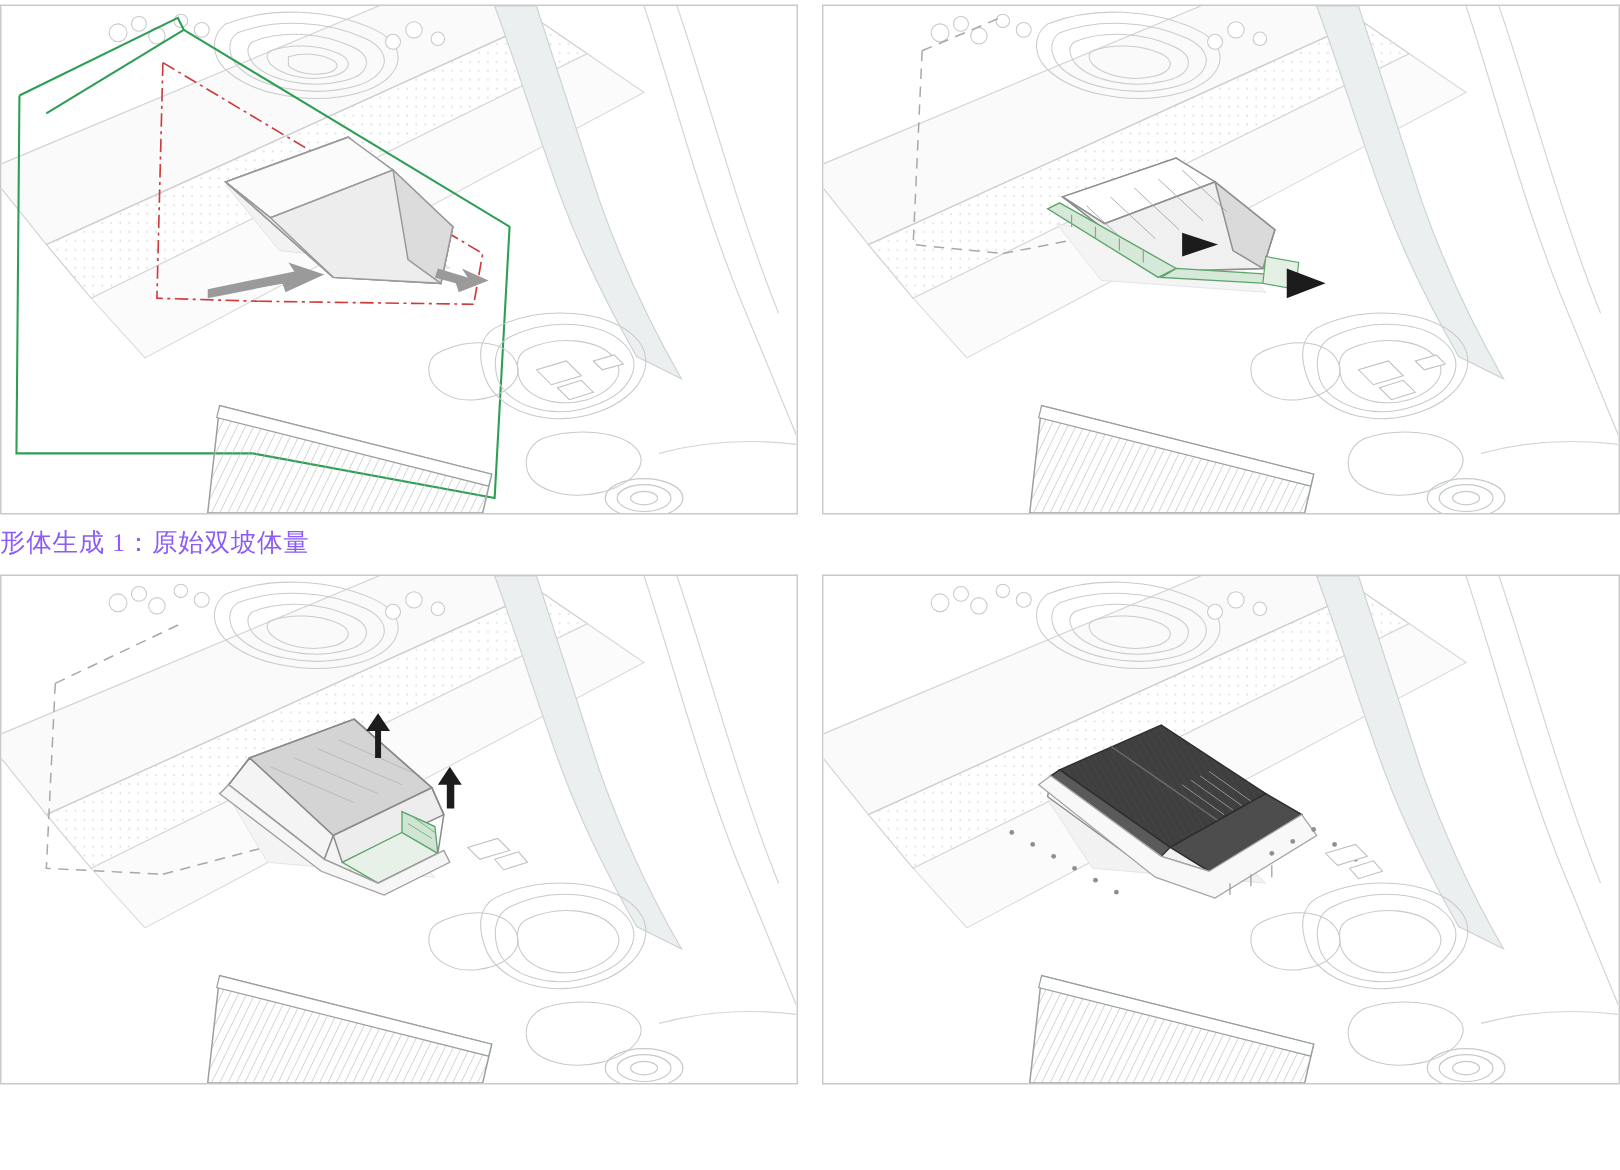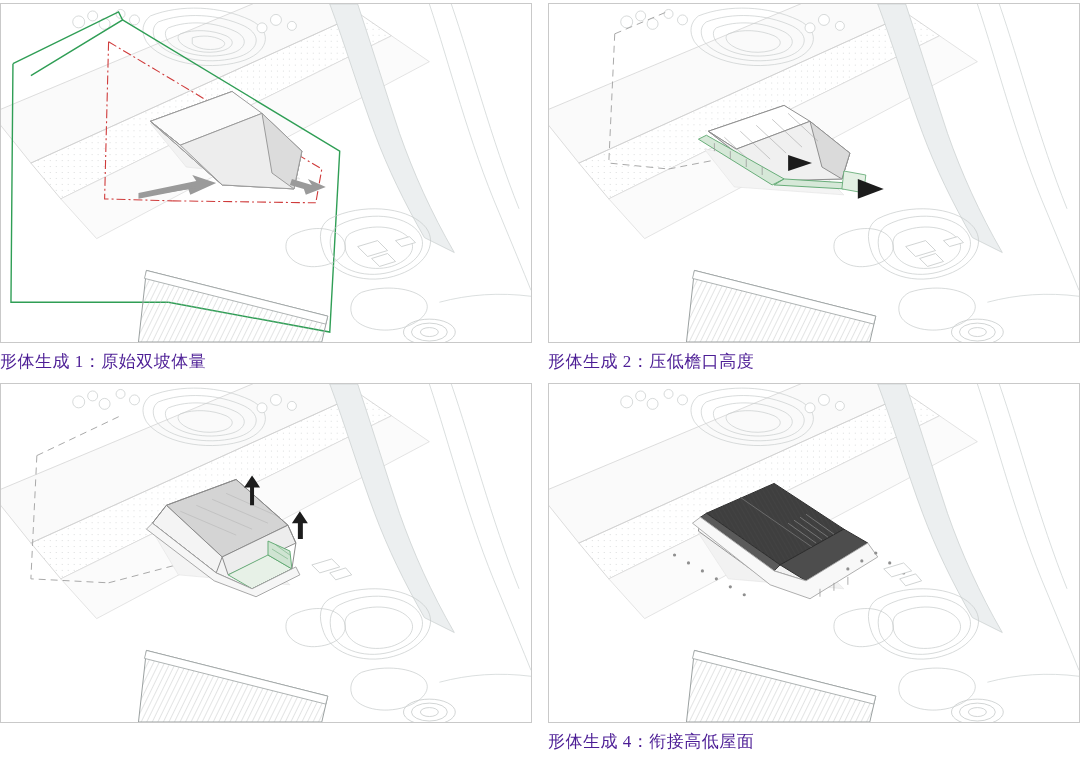--- a/index.html
+++ b/index.html
@@ -38,21 +38,21 @@
     background: #ffffff;
     border: 1px solid #c9c9c9;
     box-sizing: border-box;
     overflow: hidden;
   }
   .caption {
     margin-top: 9px;
     font-family: "Liberation Serif", serif;
     font-size: 17px;
     line-height: 20px;
-    color: #4c1d95;
+    color: #8b5cf6;
     letter-spacing: 0.5px;
     white-space: nowrap;
   }
   .panel svg {
     display: block;
     width: 100%;
     height: 100%;
   }
 </style>
 </head>
@@ -256,21 +256,20 @@
             <path d="M452,0 C472,58 492,136 520,206"></path>
             <path d="M440,300 C470,292 500,290 532,294"></path>
           </g>
           <g stroke="#c6caca" fill="none" stroke-width="0.8">
             <ellipse cx="430" cy="330" rx="26" ry="13"></ellipse>
             <ellipse cx="430" cy="330" rx="18" ry="9"></ellipse>
             <ellipse cx="430" cy="330" rx="9" ry="4.5"></ellipse>
           </g>
         </svg>
       </div>
-      <div class="caption">形体生成 2：压低檐口高度</div>
     </div>
 
     <div class="cell">
       <div class="panel">
         <svg viewBox="0 0 532 340" preserveAspectRatio="none">
           <defs>
             <pattern id="hatch3" width="5" height="5" patternUnits="userSpaceOnUse" patternTransform="rotate(26)">
               <line x1="0" y1="0" x2="0" y2="5" stroke="#b9bcbc" stroke-width="0.8"></line>
             </pattern>
             <pattern id="dots3" width="6" height="6" patternUnits="userSpaceOnUse">
@@ -477,17 +476,16 @@
             <path d="M452,0 C472,58 492,136 520,206"></path>
             <path d="M440,300 C470,292 500,290 532,294"></path>
           </g>
           <g stroke="#c6caca" fill="none" stroke-width="0.8">
             <ellipse cx="430" cy="330" rx="26" ry="13"></ellipse>
             <ellipse cx="430" cy="330" rx="18" ry="9"></ellipse>
             <ellipse cx="430" cy="330" rx="9" ry="4.5"></ellipse>
           </g>
         </svg>
       </div>
-      <div class="caption">形体生成 4：衔接高低屋面</div>
     </div>
 
   </div>
 </div>
 
 </body></html>

